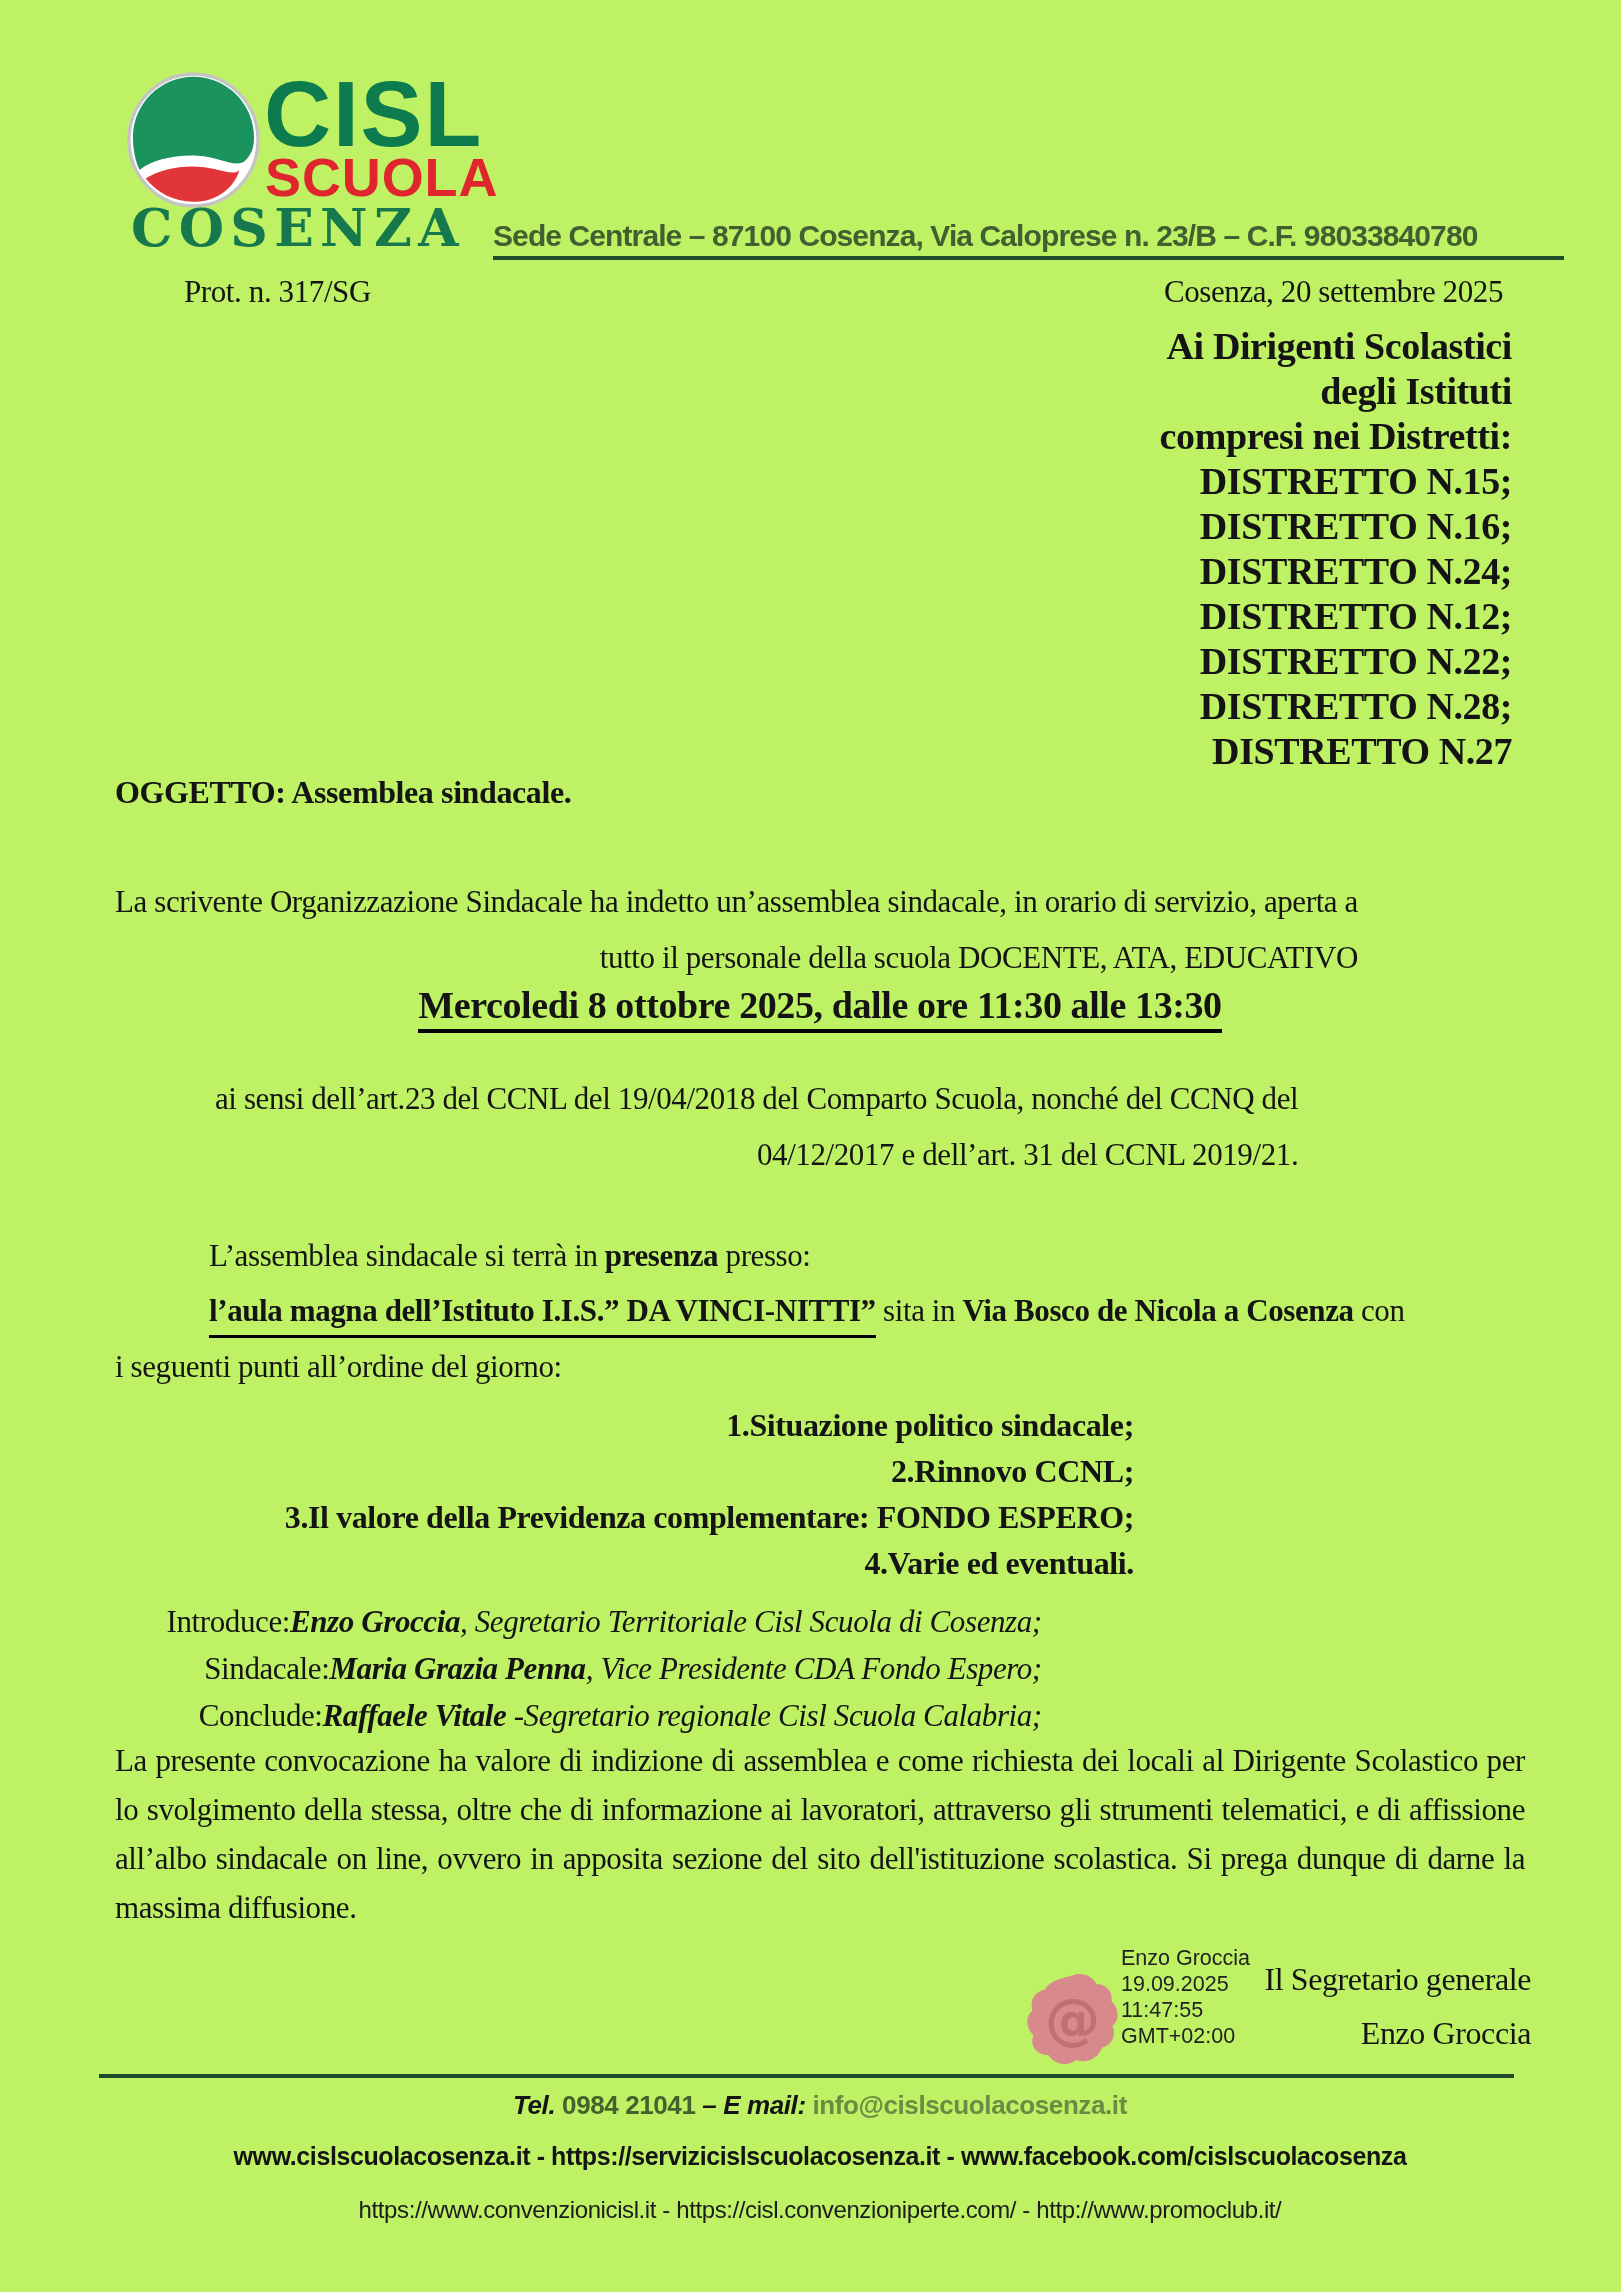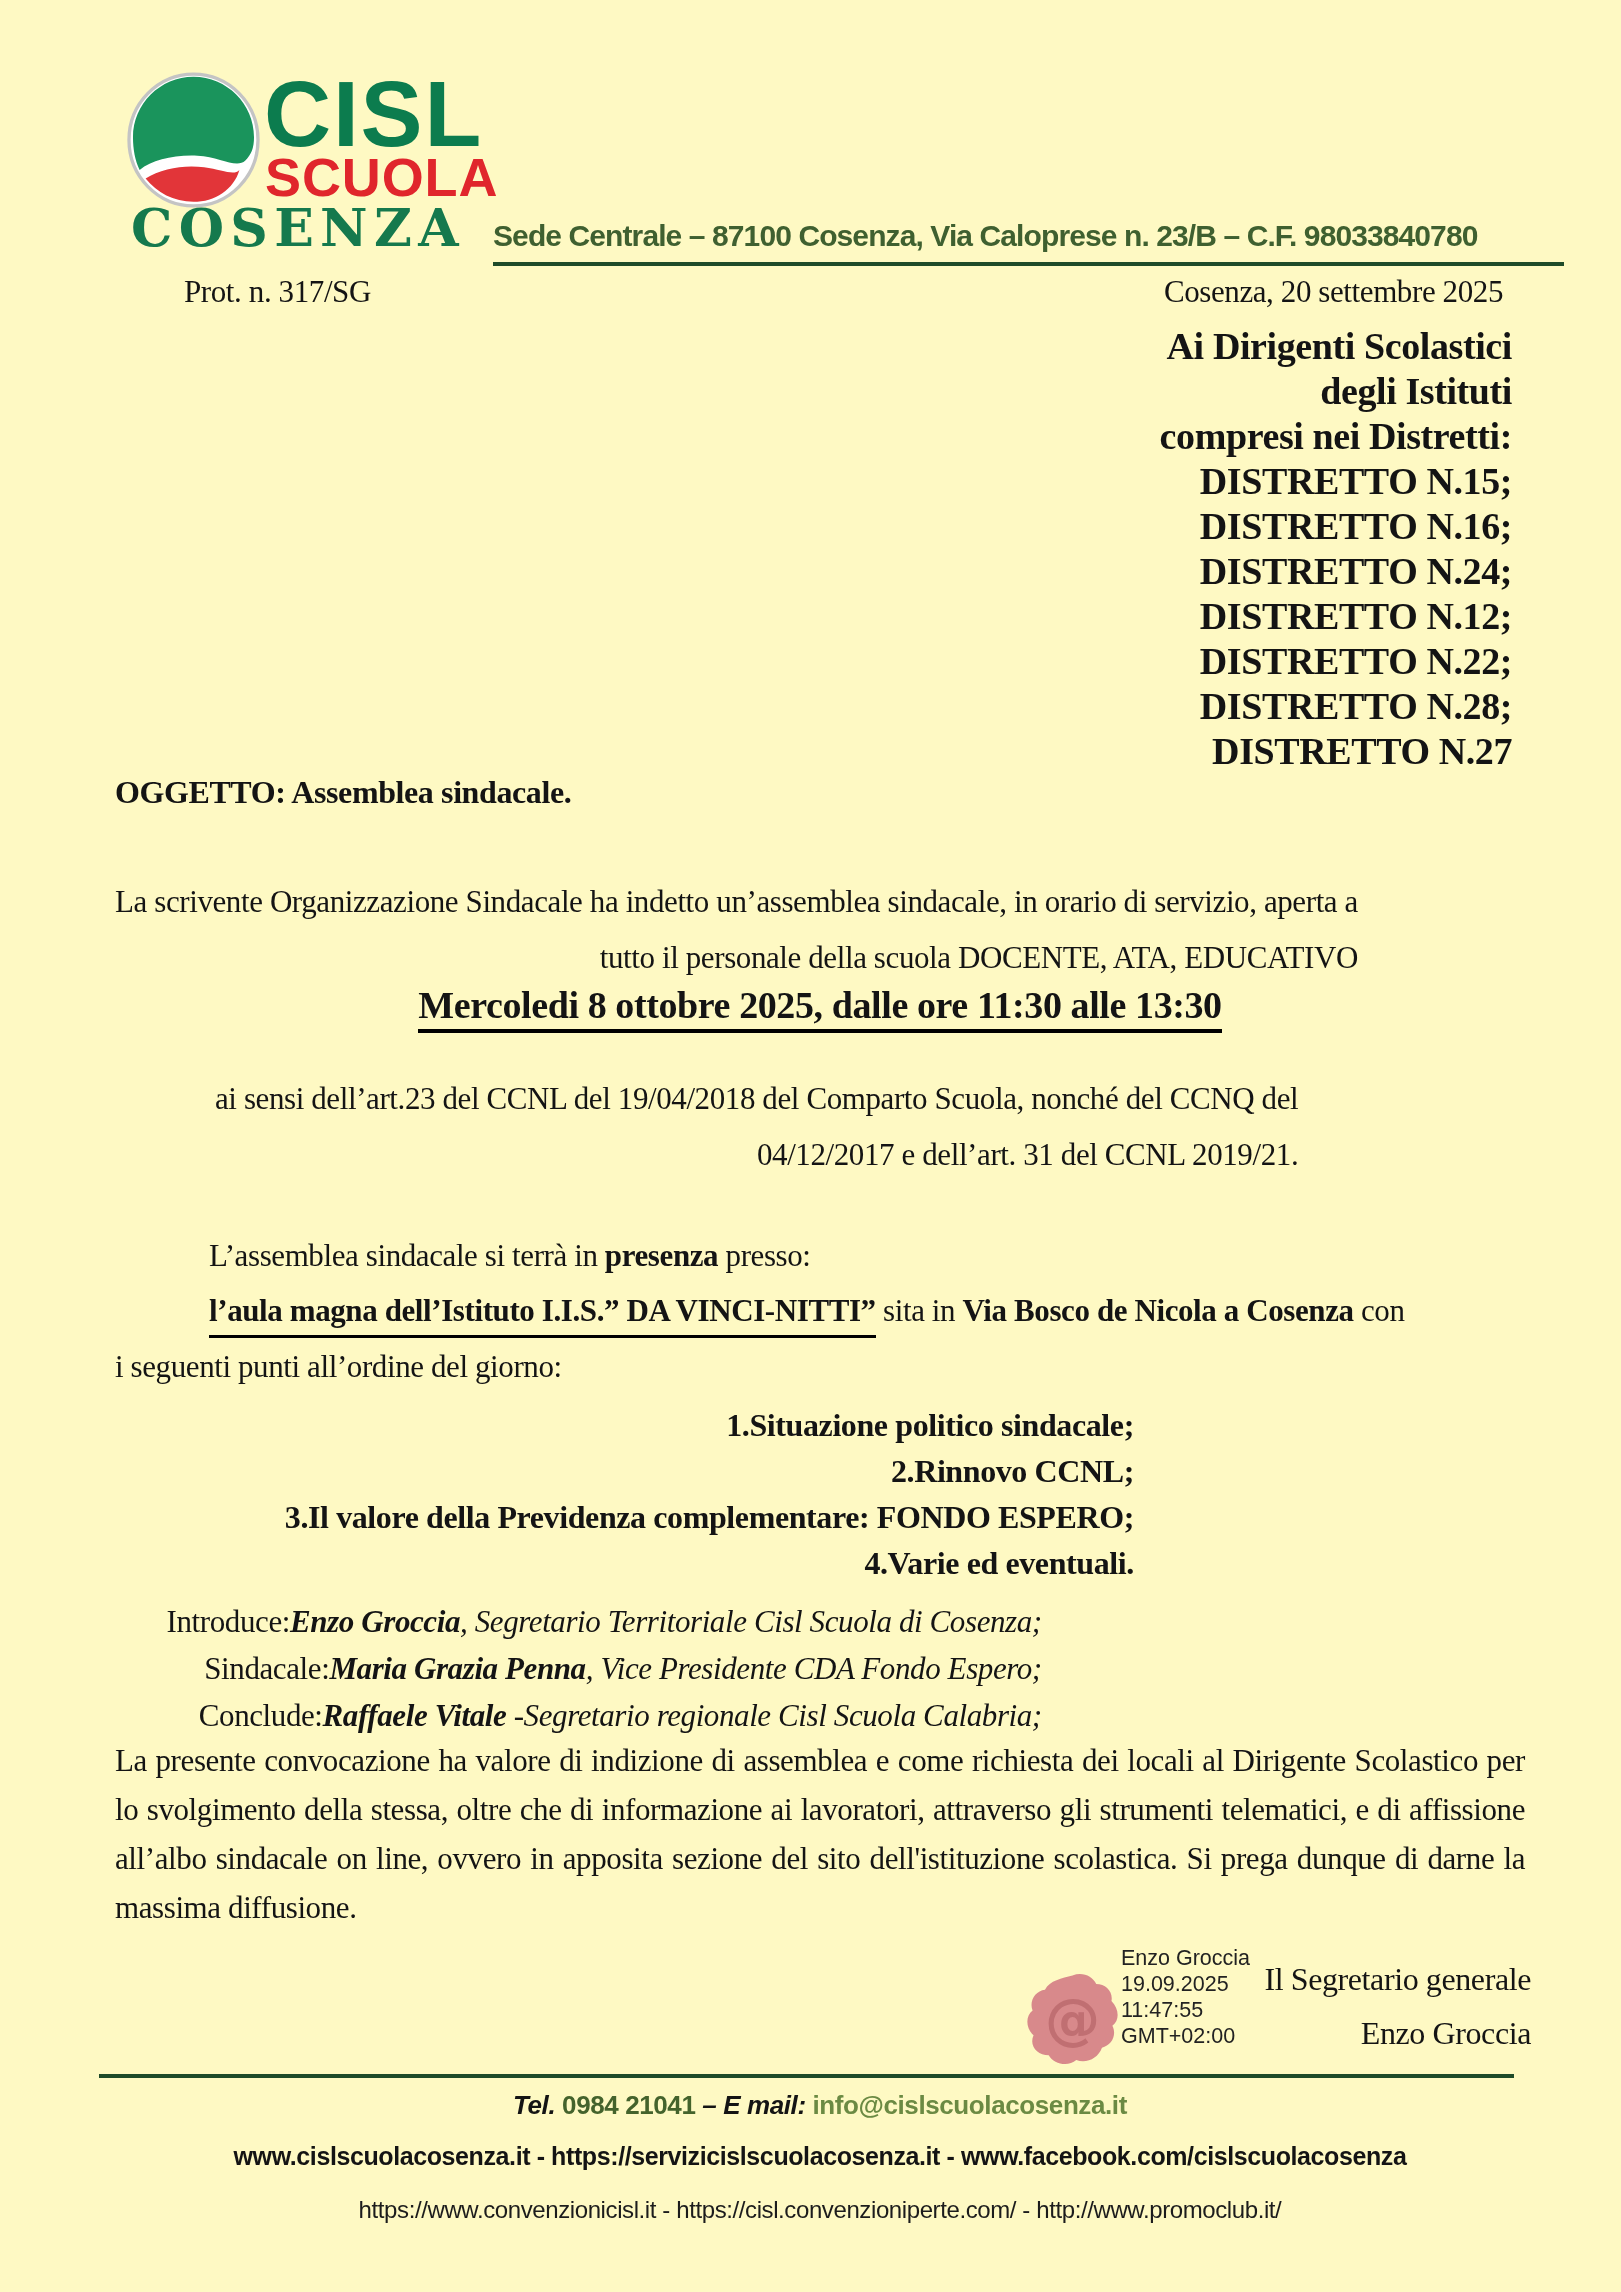--- a/index.html
+++ b/index.html
@@ -1,29 +1,29 @@
 <!DOCTYPE html>
 <html style="font-size:14.3px"><head>
 <meta charset="utf-8">
 <style>
   html,body{margin:0;padding:0;background:#888;}
-  #page{position:relative;width:1621px;height:2293px;background:#fef9c3;overflow:hidden;}
+  #page{position:relative;width:1621px;height:2293px;background:#bef264;overflow:hidden;}
   .abs{position:absolute;}
   .serif{font-family:"Liberation Serif",serif;font-size:31px;letter-spacing:-0.4px;color:#141414;text-align:right;}
   .sans{font-family:"Liberation Sans",sans-serif;color:#141414;}
   .b{font-weight:bold;}
   .i{font-style:italic;}
   .nowrap{white-space:nowrap;}
 
   
   .logo-cisl{left:264px;top:68px;font-size:93px;font-weight:bold;color:#0c7c4e;letter-spacing:1.8px;line-height:1;}
   .logo-scuola{left:265px;top:150px;font-size:54px;font-weight:bold;color:#e0262c;letter-spacing:0.9px;line-height:1;}
   .logo-cosenza{left:131px;top:202px;font-family:"DejaVu Serif",serif;font-size:52px;font-weight:bold;color:#15794d;letter-spacing:6.3px;line-height:1;}
 
-  .sede{left:493px;top:219px;width:1071px;font-size:30px;font-weight:bold;letter-spacing:-0.9px;color:#3f6030;border-bottom:4.5px solid #1e4b29;padding-bottom:9px;}
+  .sede{left:493px;top:219px;width:1071px;font-size:30px;font-weight:bold;letter-spacing:-0.9px;color:#3f6030;border-bottom:4.5px solid #1e4b29;padding-bottom:3px;}
 
   .recipients{right:109px;top:324px;text-align:right;font-size:38px;font-weight:bold;line-height:45px;}
 
   .heading-wrap{left:115px;top:983px;width:1410px;text-align:center;}
   .heading{font-size:38px;font-weight:bold;border-bottom:4.5px solid #000;padding-bottom:3px;}
 
   .agenda{left:115px;top:1402px;line-height:46px;font-size:32px;font-weight:bold;}
   .agenda .num{display:inline-block;margin-left:94px;width:99px;}
 
   .speakers{left:115px;top:1598px;line-height:47px;}

